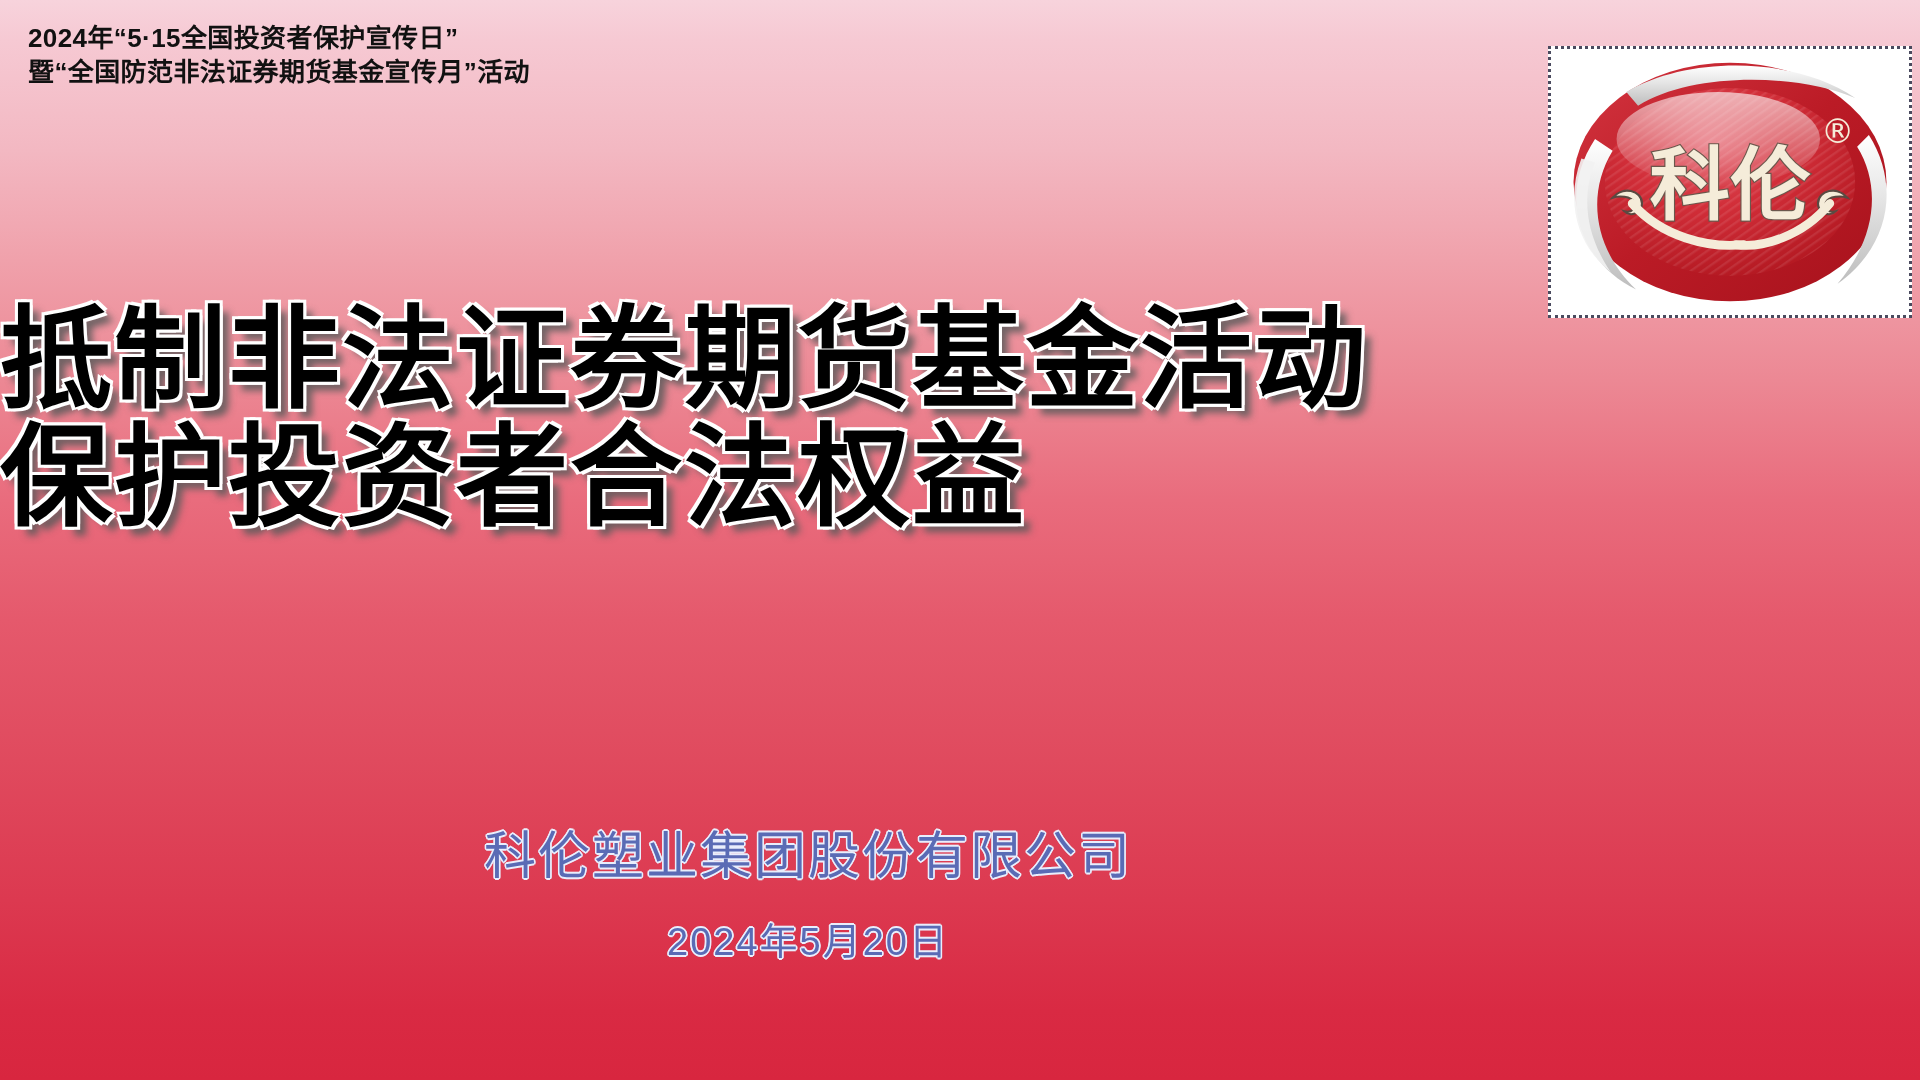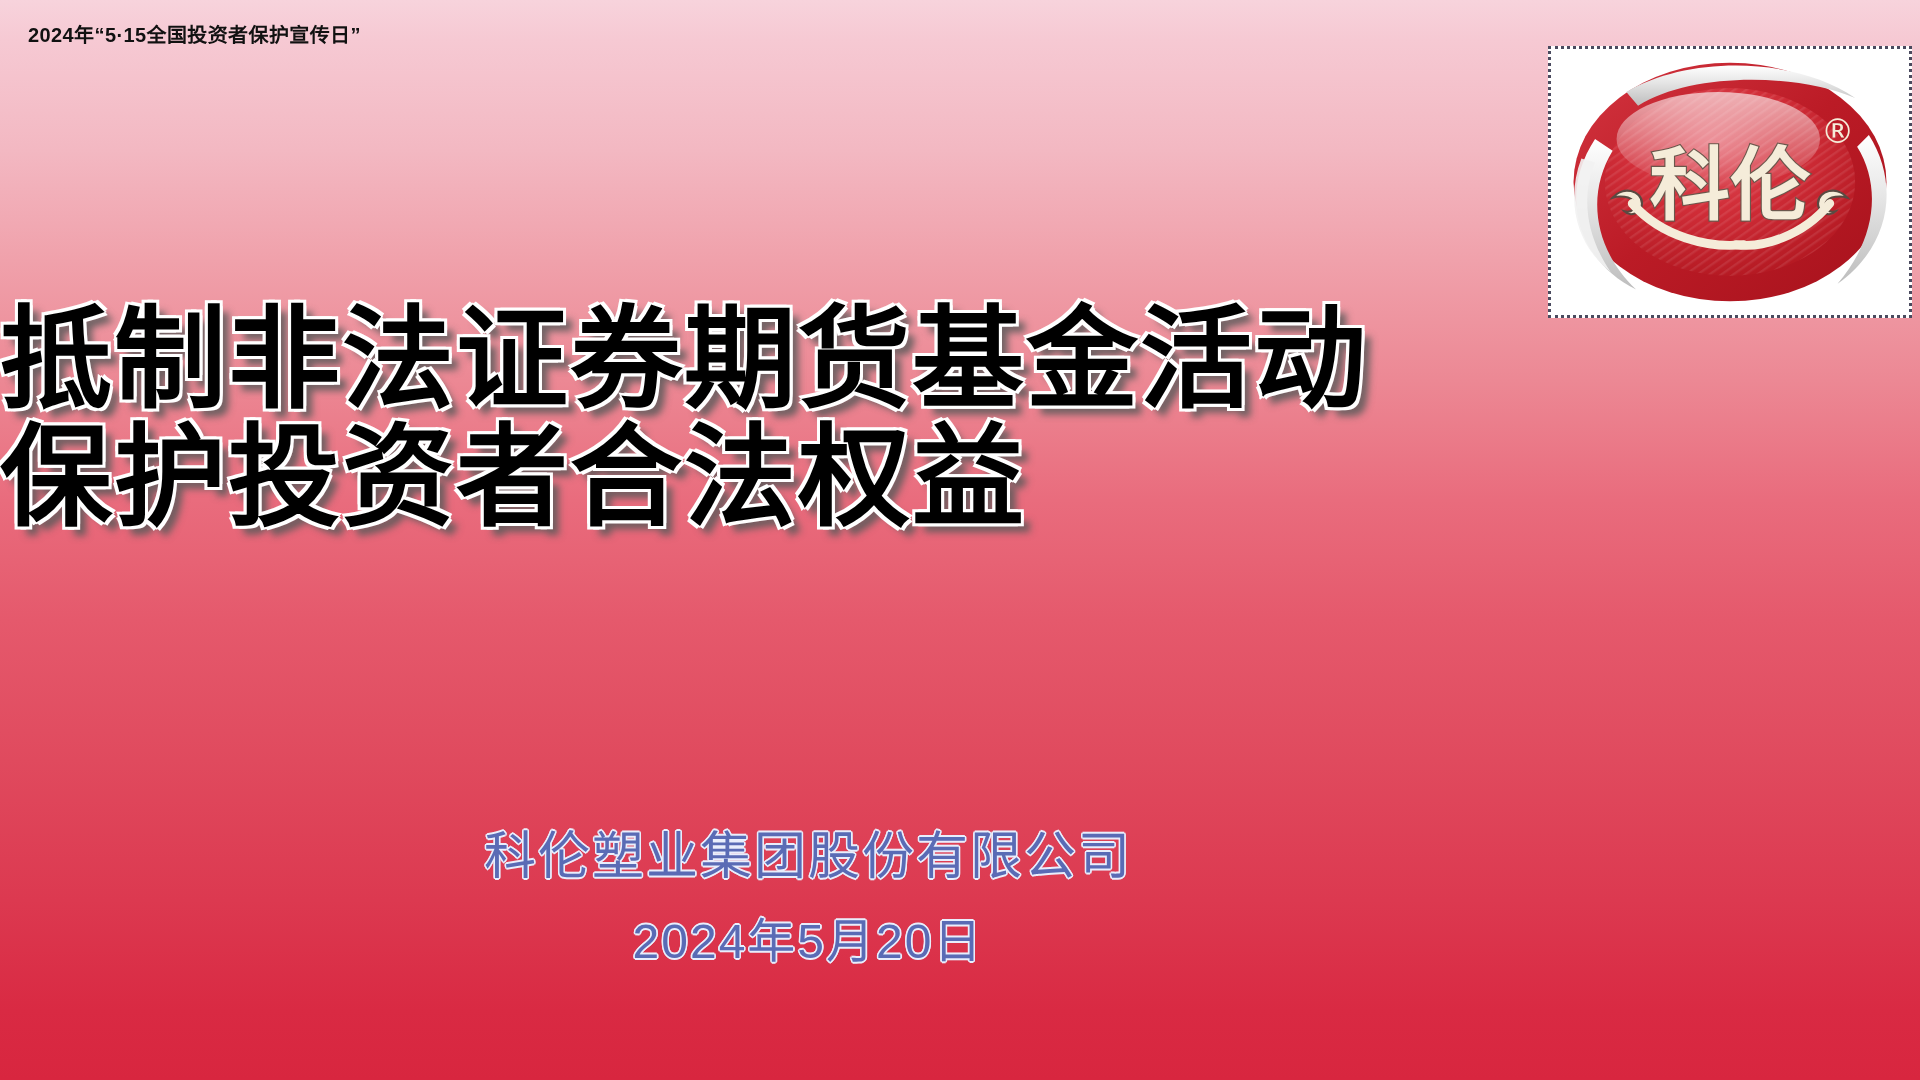--- a/index.html
+++ b/index.html
@@ -32,21 +32,21 @@
     overflow: hidden;
   }
 
   
   #campaign-header {
     position: absolute;
     left: 28px;
     top: 22px;
     line-height: 1.30;
     color: #111111;
-    font-size: 20px;
+    font-size: 26px;
     font-weight: 700;
     letter-spacing: 0.4px;
     white-space: nowrap;
   }
   #campaign-header .line {
     display: block;
   }
 
   
   #logo-box {
@@ -112,31 +112,32 @@
     text-shadow:
       1.6px 0 0 #e9eefc, -1.6px 0 0 #e9eefc, 0 1.6px 0 #e9eefc, 0 -1.6px 0 #e9eefc,
       1.2px 1.2px 0 #e9eefc, -1.2px 1.2px 0 #e9eefc,
       1.2px -1.2px 0 #e9eefc, -1.2px -1.2px 0 #e9eefc;
   }
   #footer-block .company {
     font-size: 52px;
     line-height: 72px;
   }
   #footer-block .date {
-    font-size: 48px;
+    font-size: 38px;
     line-height: 100px;
   }
 </style>
 </head>
 <body>
 
 <div id="slide">
 
   <div id="campaign-header">
     <span class="line">2024年“5·15全国投资者保护宣传日”</span>
+    <span class="line">暨“全国防范非法证券期货基金宣传月”活动</span>
   </div>
 
   <div id="logo-box">
     <svg id="logo-svg" viewBox="0 0 364 272">
       <defs>
         <radialGradient id="ellipseShine" cx="42%" cy="30%" r="78%">
           <stop offset="0%" stop-color="#e4606c"></stop>
           <stop offset="42%" stop-color="#d22e39"></stop>
           <stop offset="100%" stop-color="#b0161f"></stop>
         </radialGradient>

